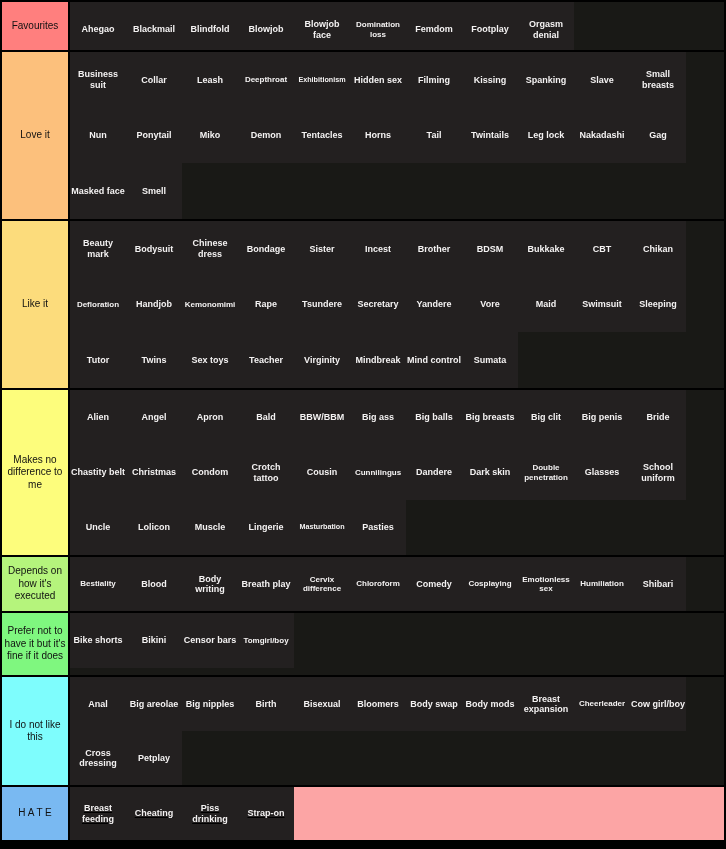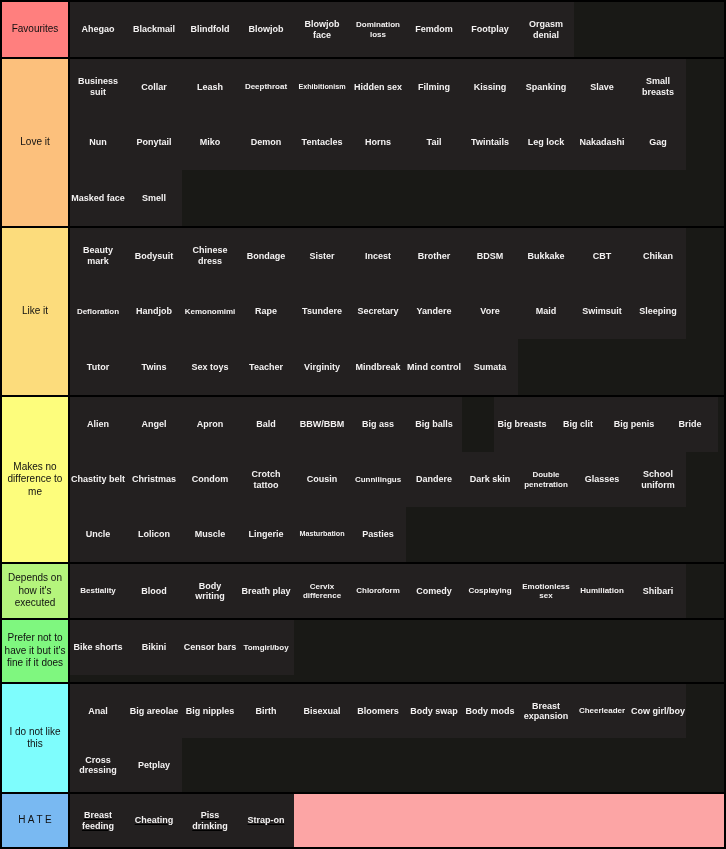--- a/index.html
+++ b/index.html
@@ -7,21 +7,21 @@
   .tierlist{display:flex;flex-direction:column;gap:2px;padding:2px;box-sizing:border-box;width:726px;background:#000;}
   .row{display:flex;gap:2px;}
   .label{flex:0 0 66px;width:66px;display:flex;align-items:center;justify-content:center;
          text-align:center;color:#111;font-size:10px;line-height:1.25;padding:2px;box-sizing:border-box;}
   .items{flex:1;background:#191916;display:flex;flex-wrap:wrap;align-content:flex-start;overflow:hidden;}
   .tile{width:56px;background:#232020;color:#f4f2f2;display:flex;align-items:center;justify-content:center;
         text-align:center;font-weight:bold;font-size:9px;line-height:1.15;box-sizing:border-box;
         padding:1px;overflow:hidden;}
   .tile.fs8{font-size:8px;}
   .tile.fs7{font-size:7.2px;}
-  .row-1{height:55px}.row-1 .tile{height:55px}
+  .row-1{height:48px}.row-1 .tile{height:55px}
   .row-2{height:167px}.row-2 .tile{height:55.6px}
   .row-3{height:167px}.row-3 .tile{height:55.6px}
   .row-4{height:165px}.row-4 .tile{height:55px}
   .row-5{height:54px}.row-5 .tile{height:54px}
   .row-6{height:62px}.row-6 .tile{height:55px}
   .row-7{height:108px}.row-7 .tile{height:54px}
   .row-8{height:53px}.row-8 .tile{height:53px}
 </style>
 </head>
 <body>
@@ -108,21 +108,21 @@
     <div class="row row-4">
       <div class="label" style="background: rgb(253, 253, 124);">Makes no difference to me</div>
       <div class="items" style="background: rgb(25, 25, 22);">
         <div class="tile" style="background: rgb(35, 32, 32); color: rgb(244, 242, 242);">Alien</div>
         <div class="tile" style="background: rgb(35, 32, 32); color: rgb(244, 242, 242);">Angel</div>
         <div class="tile" style="background: rgb(35, 32, 32); color: rgb(244, 242, 242);">Apron</div>
         <div class="tile" style="background: rgb(35, 32, 32); color: rgb(244, 242, 242);">Bald</div>
         <div class="tile" style="background: rgb(35, 32, 32); color: rgb(244, 242, 242);">BBW/BBM</div>
         <div class="tile" style="background: rgb(35, 32, 32); color: rgb(244, 242, 242);">Big ass</div>
         <div class="tile" style="background: rgb(35, 32, 32); color: rgb(244, 242, 242);">Big balls</div>
-        <div class="tile" style="background: rgb(35, 32, 32); color: rgb(244, 242, 242); margin-left: 32px;">Big breasts</div>
+        <div class="tile" style="background: rgb(35, 32, 32); color: rgb(244, 242, 242);">Big breasts</div>
         <div class="tile" style="background: rgb(35, 32, 32); color: rgb(244, 242, 242);">Big clit</div>
         <div class="tile" style="background: rgb(35, 32, 32); color: rgb(244, 242, 242);">Big penis</div>
         <div class="tile" style="background: rgb(35, 32, 32); color: rgb(244, 242, 242);">Bride</div>
         <div class="tile" style="background: rgb(35, 32, 32); color: rgb(244, 242, 242);">Chastity belt</div>
         <div class="tile" style="background: rgb(35, 32, 32); color: rgb(244, 242, 242);">Christmas</div>
         <div class="tile" style="background: rgb(35, 32, 32); color: rgb(244, 242, 242);">Condom</div>
         <div class="tile" style="background: rgb(35, 32, 32); color: rgb(244, 242, 242);">Crotch tattoo</div>
         <div class="tile" style="background: rgb(35, 32, 32); color: rgb(244, 242, 242);">Cousin</div>
         <div class="tile fs8" style="background: rgb(35, 32, 32); color: rgb(244, 242, 242);">Cunnilingus</div>
         <div class="tile" style="background: rgb(35, 32, 32); color: rgb(244, 242, 242);">Dandere</div>

